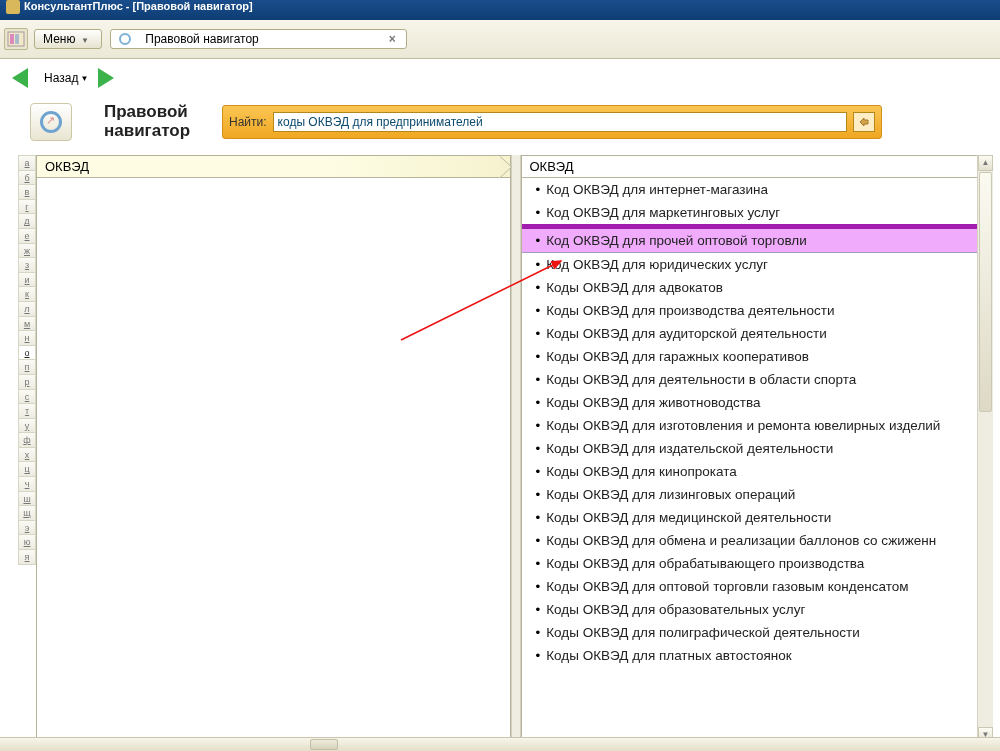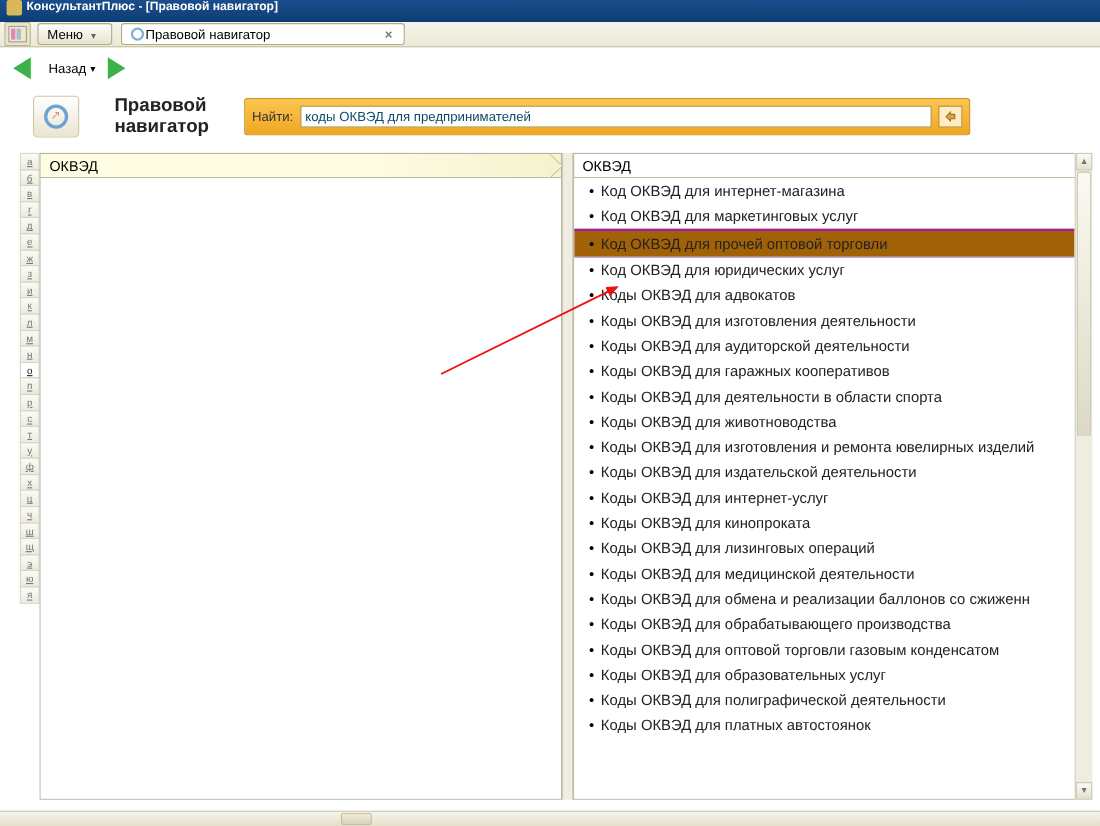--- a/index.html
+++ b/index.html
@@ -22,21 +22,21 @@
     font-weight: bold;
   }
   .titlebar-icon {
     width: 14px; height: 14px;
     background: #d9b85c;
     margin-right: 4px;
     border-radius: 2px;
   }
   .menubar {
     background: linear-gradient(#f7f5ea, #ece8d6);
-    height: 23px;
+    height: 39px;
     display: flex;
     align-items: center;
     border-bottom: 1px solid #c0bc9d;
     padding-left: 4px;
     text-align: right;
   }
   .menubar-icon {
     width: 24px; height: 22px;
     background: #e8e4d0;
     border: 1px solid #bbb78f;
@@ -60,21 +60,21 @@
     color: #666;
   }
   .doc-tab {
     margin-left: 8px;
     background: #fff;
     border: 1px solid #b2ad86;
     border-radius: 3px;
     padding: 2px 8px;
     display: flex;
     align-items: center;
-    gap: 1px;
+    gap: 14px;
   }
   .tab-x {
     color: #777;
     font-weight: bold;
     cursor: pointer;
     padding: 0 2px;
   }
   .nav-toolbar {
     height: 38px;
     display: flex;
@@ -228,22 +228,22 @@
     cursor: pointer;
     display:flex;
     align-items:center;
   }
   .list-item::before {
     content: "•";
     margin-right: 6px;
     color: #000;
   }
   .list-item.selected {
-    background: #a16207;
-    border-top: 2px solid #a21caf;
+    background: #f0abfc;
+    border-top: 5px solid #a21caf;
     border-bottom: 1px solid #9e9dc5;
     text-align: center;
   }
   .arrow-annot {
     position: absolute;
     pointer-events: none;
   }
   .scrollbar-v {
     width: 16px;
     background: #efede2;
@@ -383,28 +383,27 @@
     <div class="panel" style="flex:1;border-right:none">
       <div class="panel-head">
         <span>ОКВЭД</span>
       </div>
       <div class="panel-body" id="right-list">
           <div class="list-item">Код ОКВЭД для интернет-магазина</div>
           <div class="list-item">Код ОКВЭД для маркетинговых услуг</div>
           <div class="list-item selected">Код ОКВЭД для прочей оптовой торговли</div>
           <div class="list-item">Код ОКВЭД для юридических услуг</div>
           <div class="list-item">Коды ОКВЭД для адвокатов</div>
-          <div class="list-item">Коды ОКВЭД для изготовления деятельности</div>
+          <div class="list-item">Коды ОКВЭД для производства деятельности</div>
           <div class="list-item">Коды ОКВЭД для аудиторской деятельности</div>
           <div class="list-item">Коды ОКВЭД для гаражных кооперативов</div>
           <div class="list-item">Коды ОКВЭД для деятельности в области спорта</div>
           <div class="list-item">Коды ОКВЭД для животноводства</div>
           <div class="list-item">Коды ОКВЭД для изготовления и ремонта ювелирных изделий</div>
           <div class="list-item">Коды ОКВЭД для издательской деятельности</div>
-          <div class="list-item">Коды ОКВЭД для интернет-услуг</div>
           <div class="list-item">Коды ОКВЭД для кинопроката</div>
           <div class="list-item">Коды ОКВЭД для лизинговых операций</div>
           <div class="list-item">Коды ОКВЭД для медицинской деятельности</div>
           <div class="list-item">Коды ОКВЭД для обмена и реализации баллонов со сжиженн</div>
           <div class="list-item">Коды ОКВЭД для обрабатывающего производства</div>
           <div class="list-item">Коды ОКВЭД для оптовой торговли газовым конденсатом</div>
           <div class="list-item">Коды ОКВЭД для образовательных услуг</div>
           <div class="list-item">Коды ОКВЭД для полиграфической деятельности</div>
           <div class="list-item">Коды ОКВЭД для платных автостоянок</div>
         </div>

